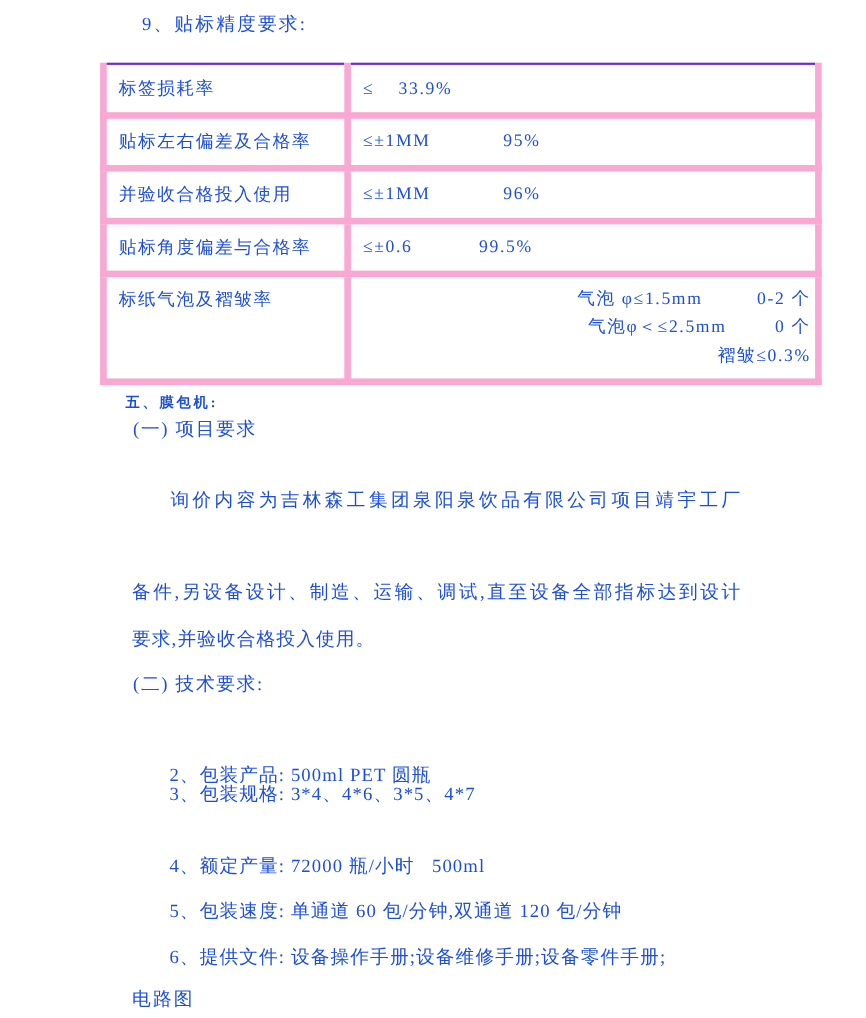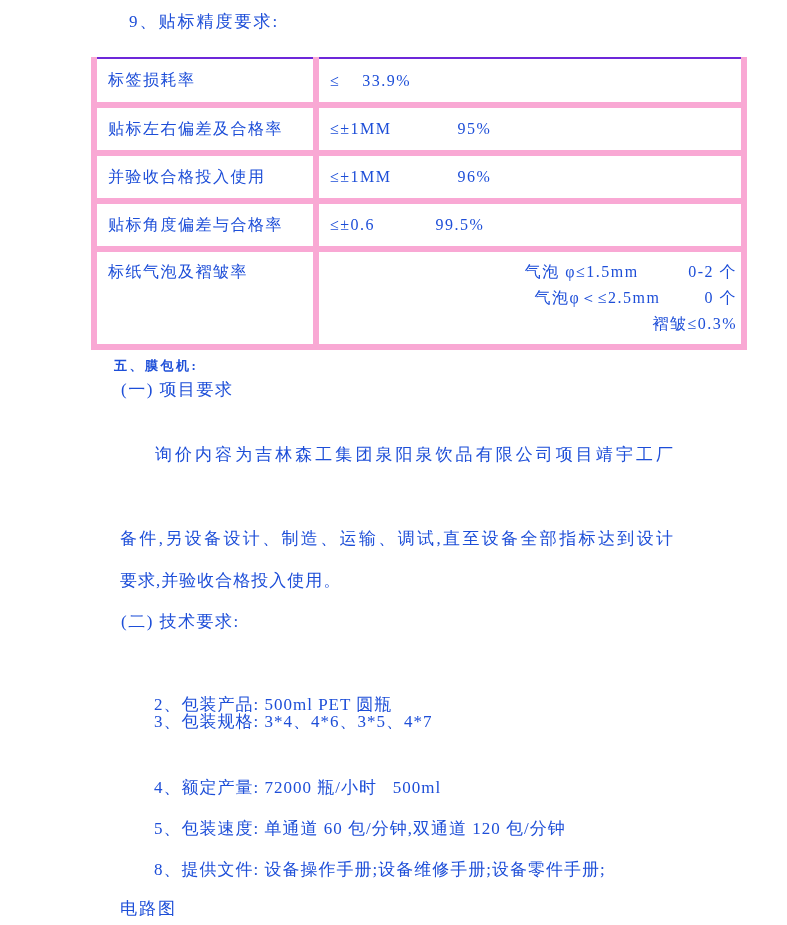--- a/index.html
+++ b/index.html
@@ -93,17 +93,17 @@
   <div class="abs para-line para-indent pl-0">询价内容为吉林森工集团泉阳泉饮品有限公司项目靖宇工厂</div>
   <div class="abs para-line pl-2">备件,另设备设计、制造、运输、调试,直至设备全部指标达到设计</div>
   <div class="abs para-line para-last pl-3">要求,并验收合格投入使用。</div>
 
   <div class="abs sub sub2">(二) 技术要求:</div>
 
   <div class="abs item it-1">2、包装产品: 500ml PET 圆瓶</div>
   <div class="abs item it-2">3、包装规格: 3*4、4*6、3*5、4*7</div>
   <div class="abs item it-3">4、额定产量: 72000 瓶/小时   500ml</div>
   <div class="abs item it-4">5、包装速度: 单通道 60 包/分钟,双通道 120 包/分钟</div>
-  <div class="abs item it-5">8、提供文件: 设备操作手册;设备维修手册;设备零件手册;</div>
+  <div class="abs item it-5">6、提供文件: 设备操作手册;设备维修手册;设备零件手册;</div>
 
   <div class="abs tail">电路图</div>
 
 </div>
 
 </body></html>

